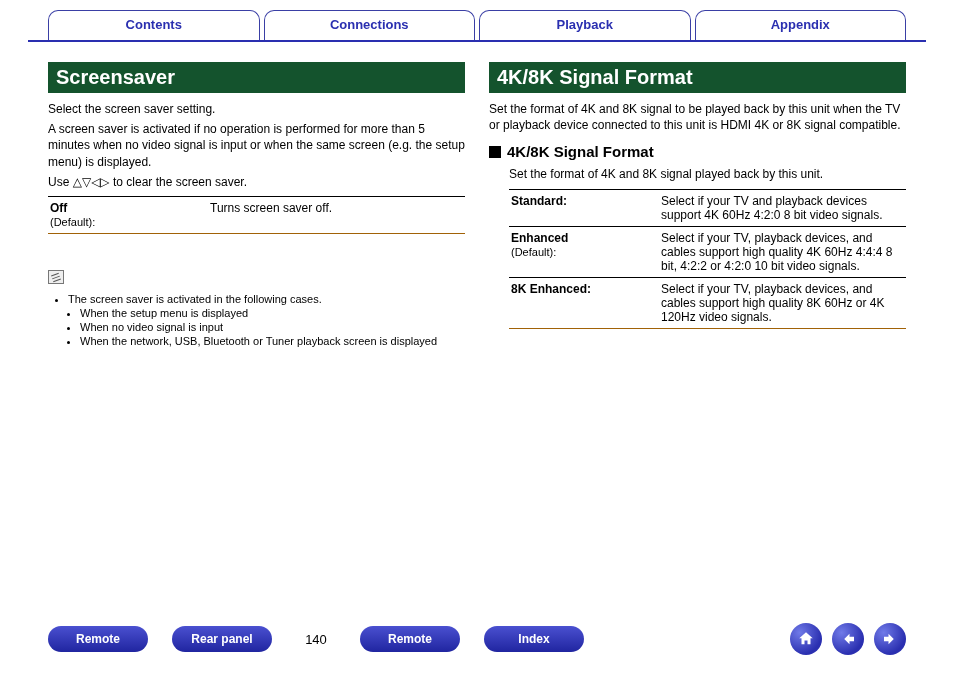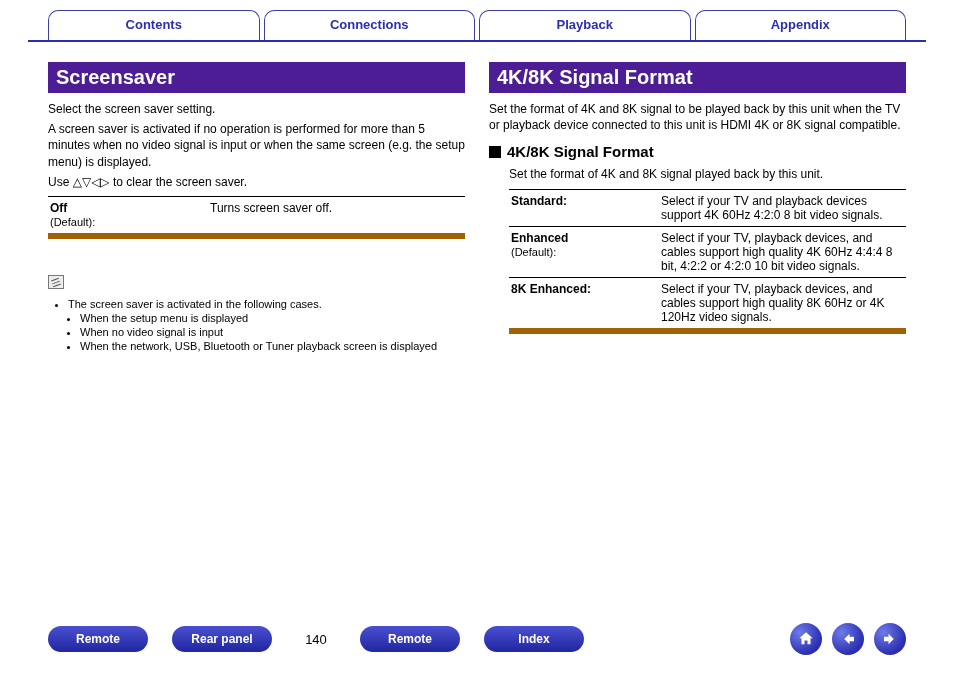--- a/index.html
+++ b/index.html
@@ -45,32 +45,32 @@
     margin: 0 28px;
   }
   
   .columns {
     display: flex;
     gap: 24px;
     padding: 20px 48px 0 48px;
   }
   .col { flex: 1; min-width: 0; }
   .section-bar {
-    background: #4c1d95;
+    background: #14532d;
     color: #fff;
     font-size: 20px;
     font-weight: bold;
     padding: 4px 8px;
     margin-bottom: 8px;
   }
   .para { font-size: 12px; line-height: 1.35; margin-bottom: 4px; }
   .arrows { font-family: inherit; }
   .option-table { width: 100%; border-collapse: collapse; margin-top: 6px; font-size: 12px; }
   .option-table td { border-top: 1px solid #000; padding: 4px 2px; vertical-align: top; }
-  .option-table tr:last-child td { border-bottom: 6px solid #a16207; }
+  .option-table tr:last-child td { border-bottom: 1px solid #a16207; }
   .option-label { width: 160px; font-weight: bold; }
   .option-sub { font-weight: normal; font-size: 11px; }
   .note-icon {
     display: inline-block;
     width: 16px; height: 14px;
     border: 1px solid #777;
     background: #eee;
     margin-top: 36px;
     margin-bottom: 6px;
     position: relative;

